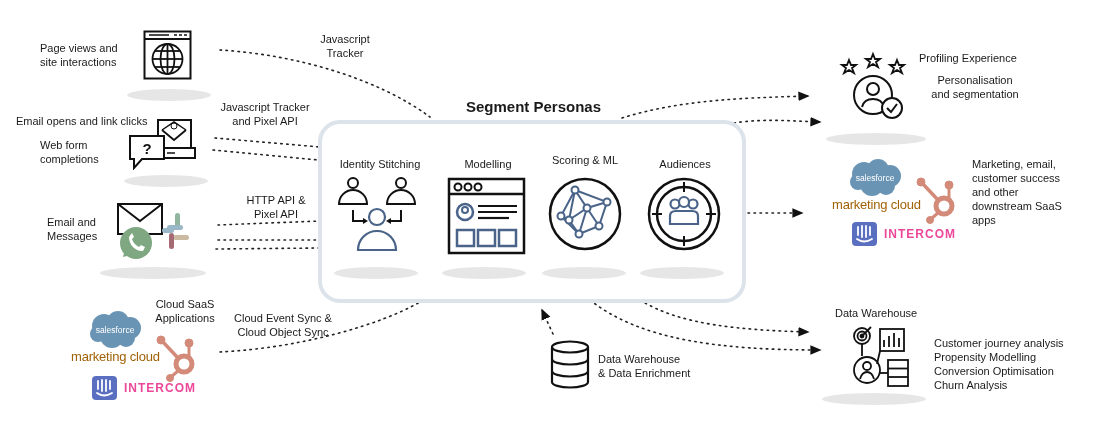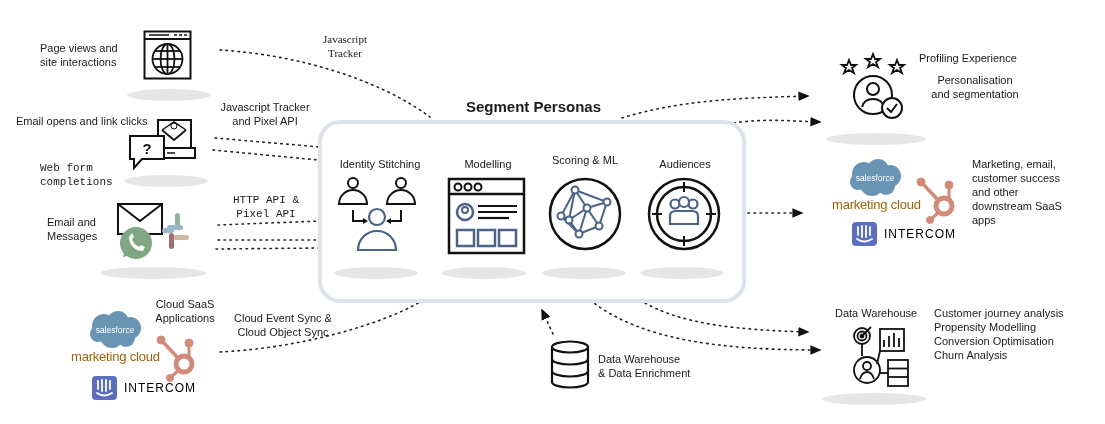--- a/index.html
+++ b/index.html
@@ -9,21 +9,21 @@
   .lbl.c { text-align: center; }
   .lbl.r { text-align: left; }
   .title { position: absolute; font-size: 15px; font-weight: bold; left: 466px; top: 92px; margin-top: 6px; }
   .shadow { position: absolute; height: 12px; border-radius: 50%; background: #e6e6e6; }
   .panel { position: absolute; left: 318px; top: 120px; width: 420px; height: 175px;
            border: 4px solid #dde3ea; border-radius: 22px; background: #fff; }
   svg.lines { position: absolute; left: 0; top: 0; }
   .icon { position: absolute; }
   .mc { position: absolute; font-size: 13px; color: #a16207; letter-spacing: -0.2px; }
   .sf { position: absolute; }
-  .ic-text { position: absolute; font-size: 12px; font-weight: normal; letter-spacing: 1px; color: #000000; }
+  .ic-text { position: absolute; font-size: 12px; font-weight: bold; letter-spacing: 1px; color: #ec4899; }
 </style>
 </head>
 <body>
 
 <svg class="lines" width="1105" height="424">
   <defs>
     <marker id="arr" markerWidth="8" markerHeight="8" refX="6" refY="4" orient="auto">
       <path d="M0,1 L7,4 L0,7 Z" fill="#111"></path>
     </marker>
   </defs>
@@ -64,25 +64,25 @@
   <g fill="none" stroke="#111" stroke-width="1.8">
     <circle cx="24.5" cy="29" r="15"></circle>
     <ellipse cx="24.5" cy="29" rx="7" ry="15"></ellipse>
     <line x1="24.5" y1="14" x2="24.5" y2="44"></line>
     <line x1="9.5" y1="29" x2="39.5" y2="29"></line>
     <line x1="12" y1="21" x2="37" y2="21"></line>
     <line x1="12" y1="37" x2="37" y2="37"></line>
   </g>
 </svg>
 <div class="shadow" style="left:127px;top:89px;width:84px;"></div>
-<div class="lbl c" style="left:290px;top:32px;width:110px;font-family:Liberation Serif, serif;">Javascript
+<div class="lbl c" style="left:290px;top:32px;width:110px;">Javascript
 Tracker</div>
 
 <div class="lbl" style="left:16px;top:114px;">Email opens and link clicks</div>
-<div class="lbl r" style="left:40px;top:161px;width:80px;font-family:Liberation Mono, monospace;">Web form
+<div class="lbl r" style="left:40px;top:138px;width:80px;">Web form
 completions</div>
 <svg class="icon" style="left:128px;top:116px;" width="70" height="54">
   <rect x="30" y="4" width="33" height="28" fill="#fff" stroke="#111" stroke-width="2"></rect>
   <path d="M34,14 L46,24 L58,14" fill="none" stroke="#111" stroke-width="1.8"></path>
   <path d="M34,14 L46,6 L58,14" fill="none" stroke="#111" stroke-width="1.5"></path>
   <circle cx="46" cy="10" r="3" fill="none" stroke="#111" stroke-width="1"></circle>
   <rect x="27" y="32" width="40" height="10" fill="#fff" stroke="#111" stroke-width="2"></rect>
   <line x1="39" y1="37" x2="47" y2="37" stroke="#111" stroke-width="1.5"></line>
   <path d="M2,20 L36,20 L36,43 L14,43 L6,52 L6,43 L2,43 Z" fill="#fff" stroke="#111" stroke-width="2"></path>
   <text x="19" y="38" font-size="15" font-weight="bold" text-anchor="middle" fill="#111" font-family="Liberation Sans, sans-serif">?</text>
@@ -99,21 +99,21 @@
   <circle cx="21" cy="42" r="16" fill="#7fa882"></circle>
   <path d="M8,56 L10,48 L16,54 Z" fill="#7fa882"></path>
   <path d="M14,36 C14,45 22,51 28,50 L30,46 L26,44 L24,46 C20,44 18,41 17,38 L19,36 L17,32 Z" fill="#fff"></path>
   <rect x="60" y="12" width="5" height="16" rx="2.5" fill="#8fb59f"></rect>
   <rect x="52" y="24" width="16" height="5" rx="2.5" fill="#9ab7c8"></rect>
   <rect x="58" y="34" width="16" height="5" rx="2.5" fill="#cbb9a2"></rect>
   <rect x="54" y="32" width="5" height="16" rx="2.5" fill="#a56a73"></rect>
   <rect x="47" y="27" width="12" height="5" rx="2.5" fill="#9ab7c8"></rect>
 </svg>
 <div class="shadow" style="left:100px;top:267px;width:106px;"></div>
-<div class="lbl c" style="left:216px;top:193px;width:100px;font-family:Liberation Mono, monospace;">HTTP API &amp;
+<div class="lbl c" style="left:226px;top:193px;width:100px;">HTTP API &amp;
 Pixel API</div>
 
 <div class="lbl c" style="left:150px;top:297px;width:70px;">Cloud SaaS
 Applications</div>
 <svg class="sf" style="left:88px;top:310px;" width="54" height="40">
   <g fill="#6a94b4">
     <circle cx="16" cy="16" r="12"></circle>
       <circle cx="30" cy="12" r="11"></circle>
       <circle cx="42" cy="18" r="11"></circle>
     <circle cx="24" cy="26" r="12"></circle>
@@ -312,16 +312,16 @@
       <circle cx="15" cy="40" r="4"></circle>
       <path d="M8,53 Q10,46 15,46 Q20,46 22,53"></path>
     <path d="M25,38 L28,25"></path>
     <rect x="36" y="34" width="20" height="26"></rect>
     <line x1="36" y1="42.5" x2="56" y2="42.5"></line>
       <line x1="36" y1="51" x2="56" y2="51"></line>
     <line x1="28" y1="47" x2="36" y2="47"></line>
   </g>
 </svg>
 <div class="shadow" style="left:822px;top:393px;width:104px;"></div>
-<div class="lbl" style="left:934px;top:306px;">Customer journey analysis
+<div class="lbl" style="left:934px;top:336px;">Customer journey analysis
 Propensity Modelling
 Conversion Optimisation
 Churn Analysis</div>
 
 </body></html>

